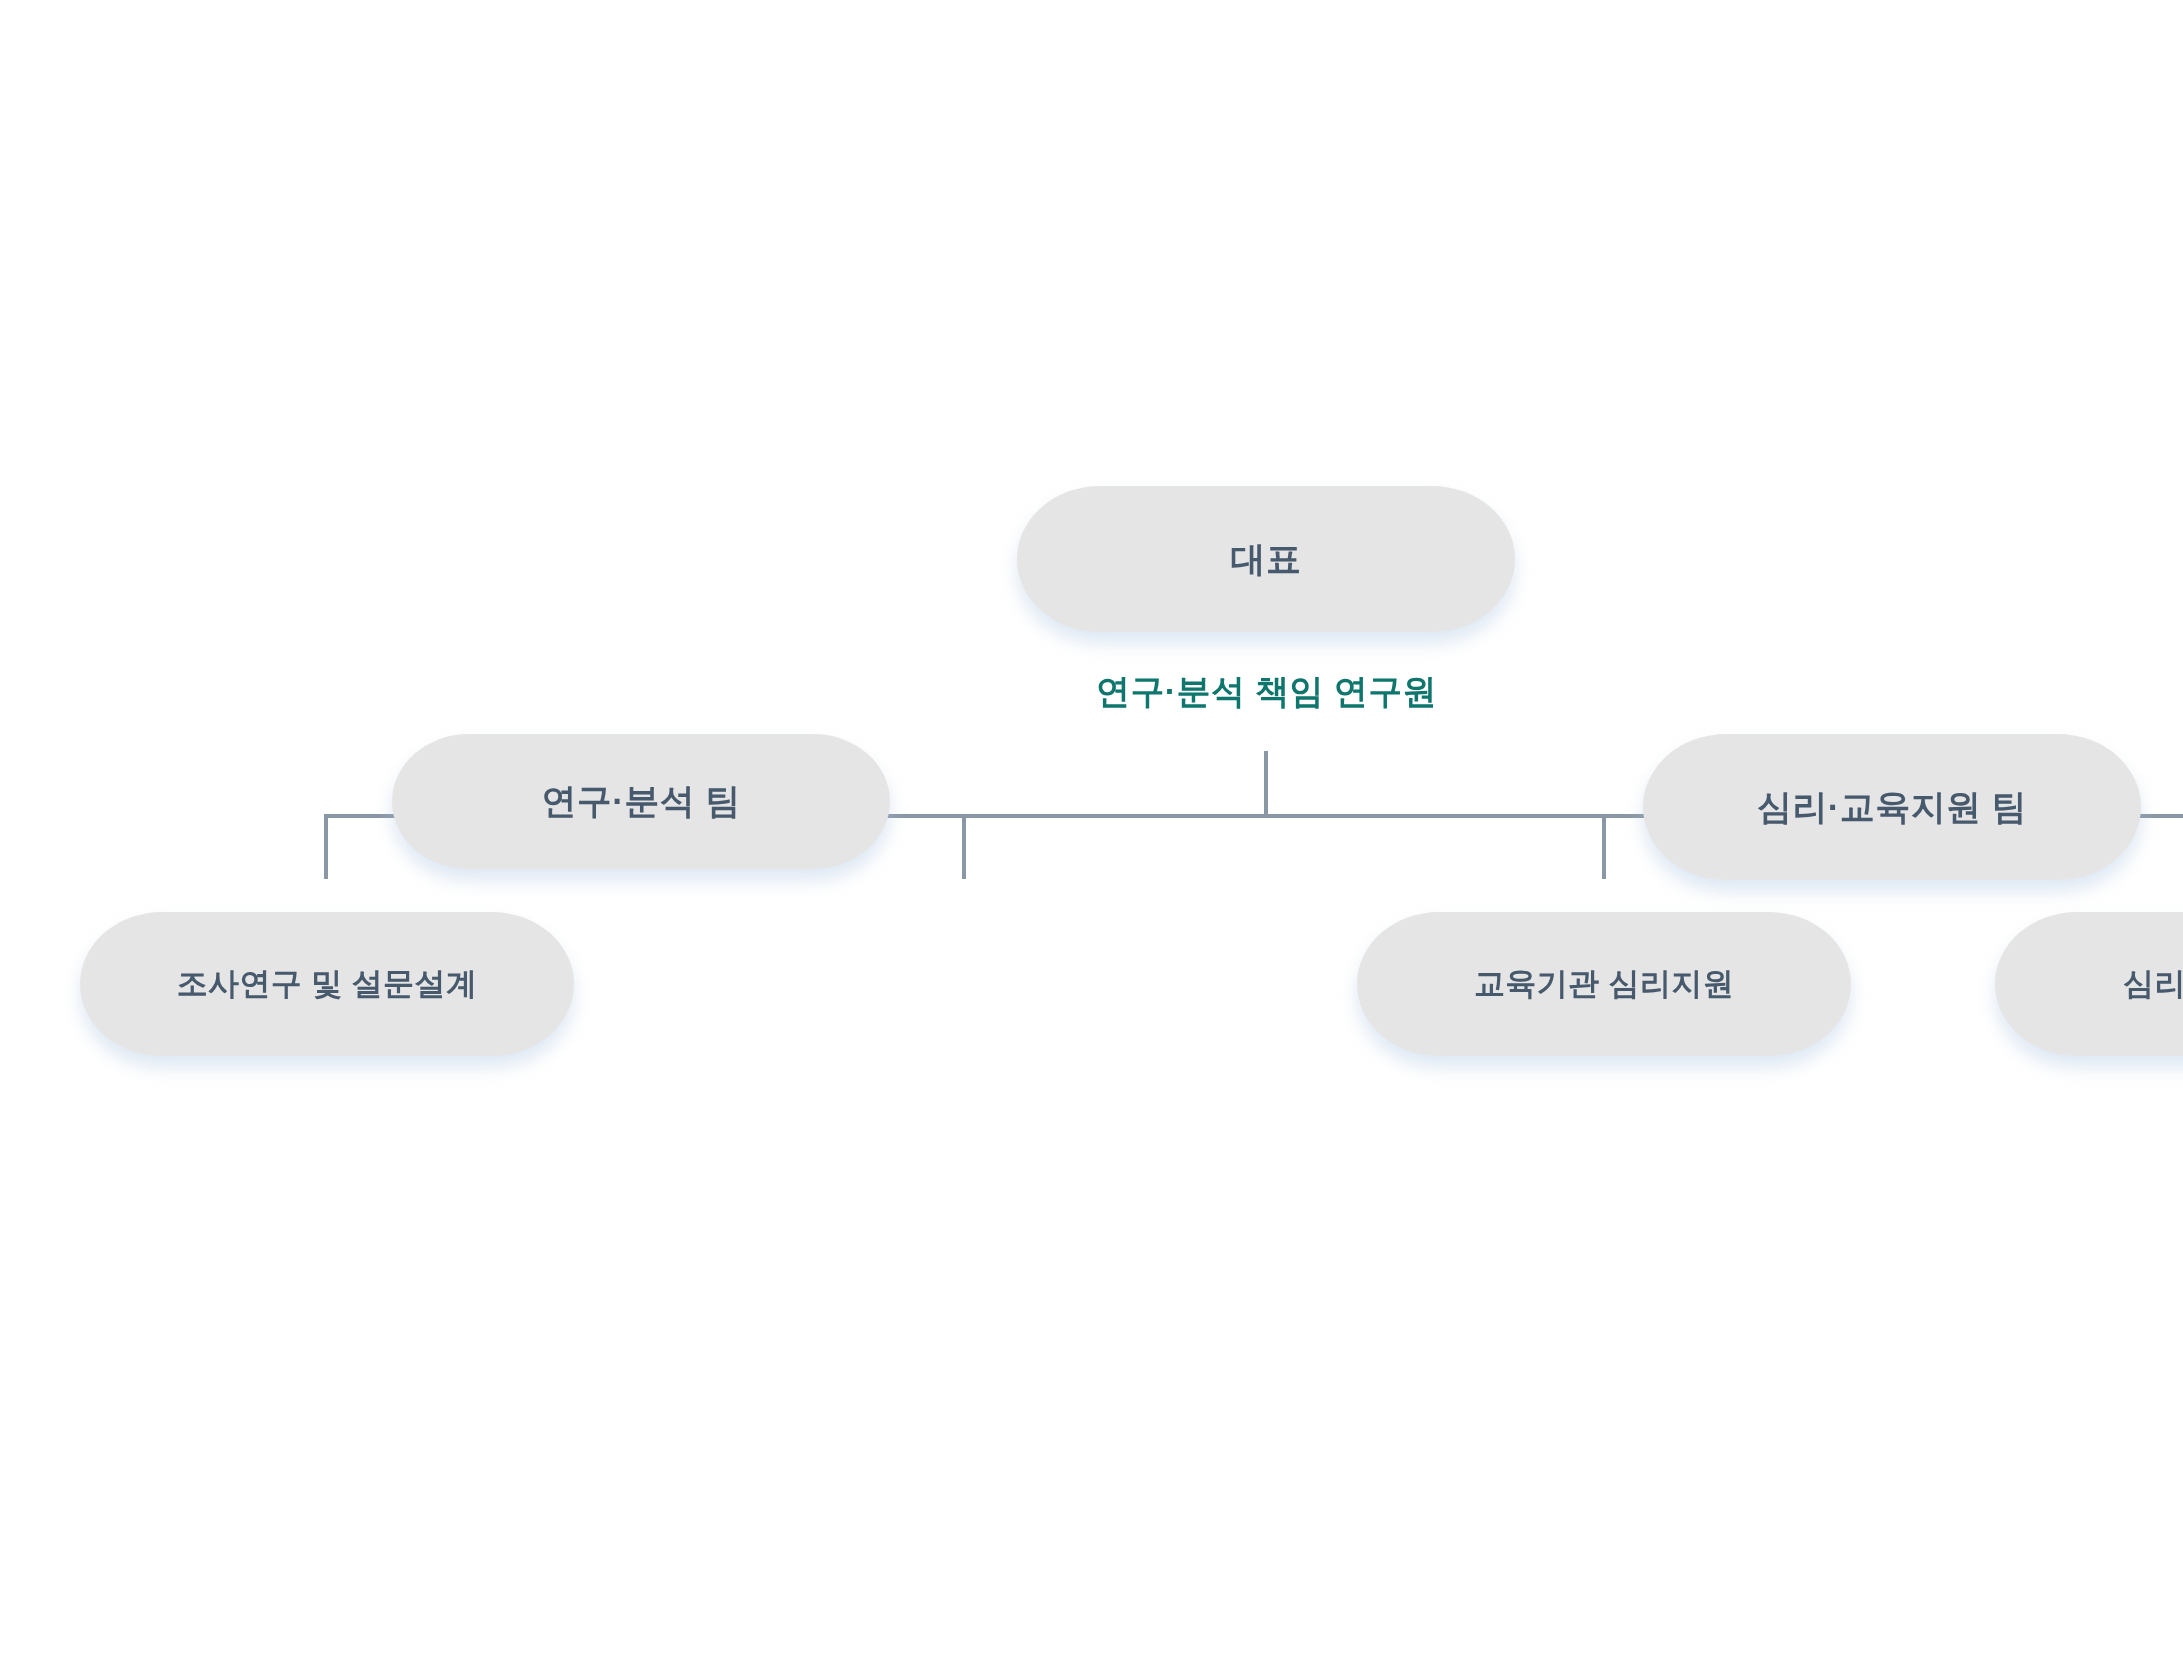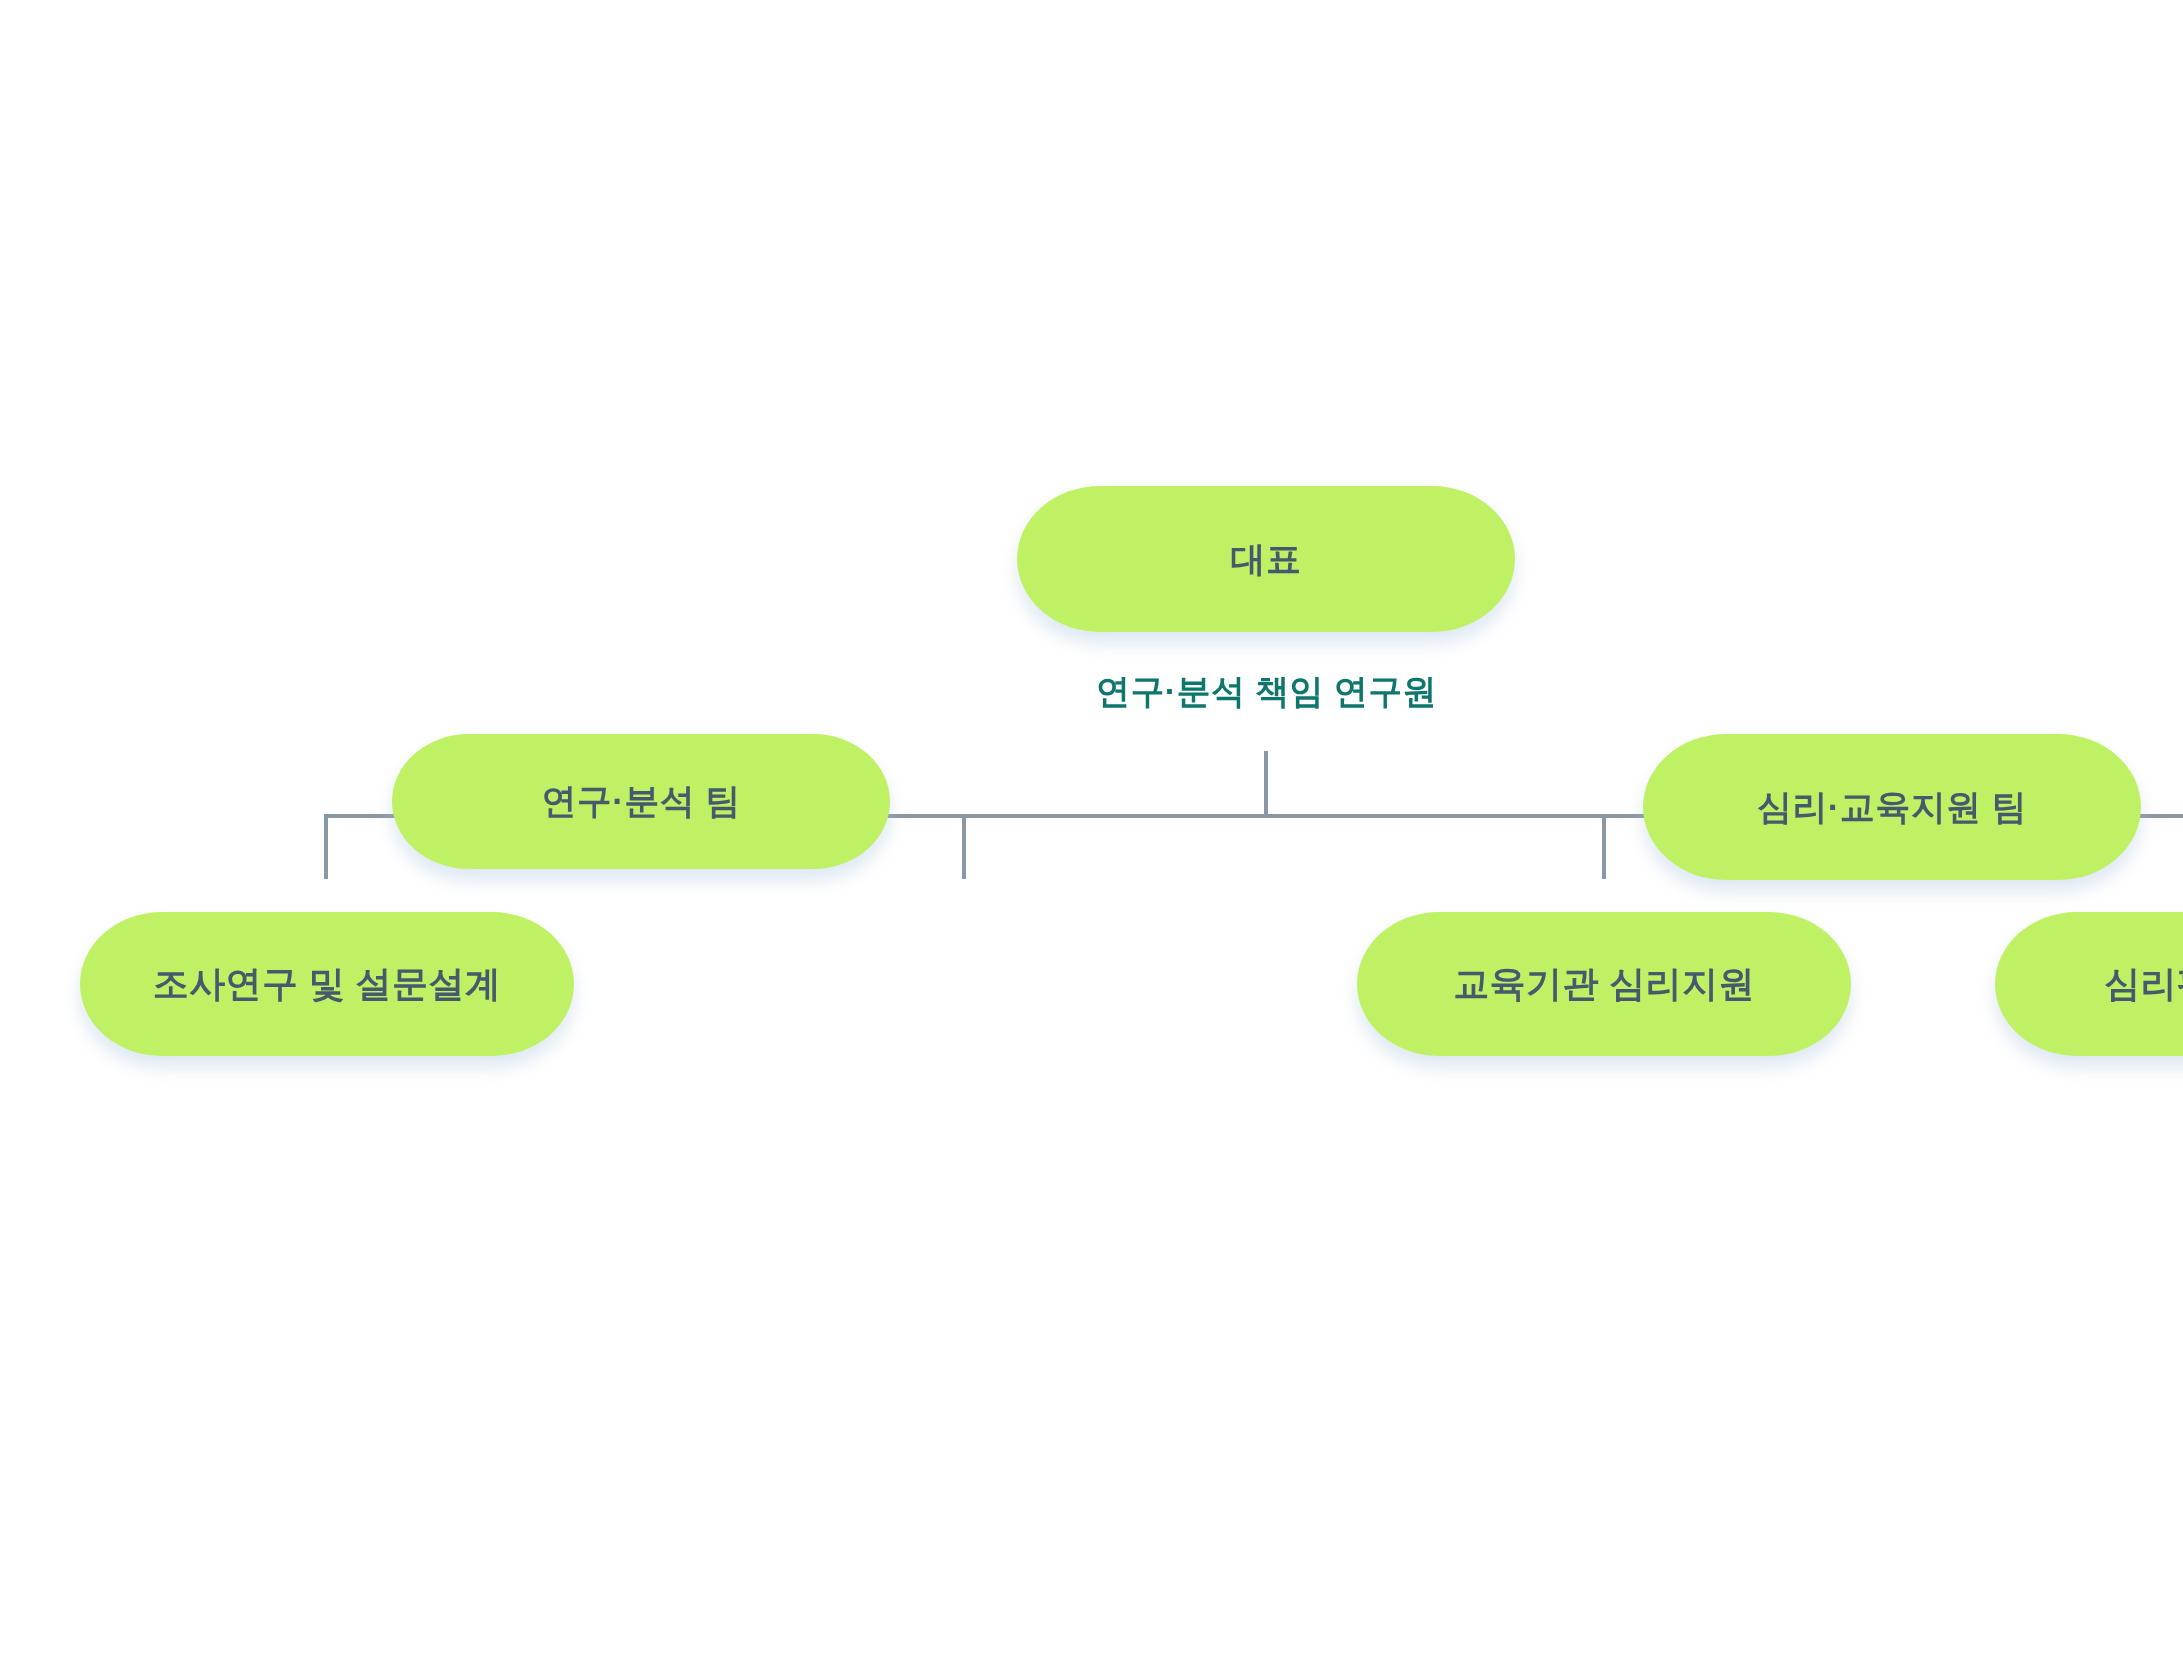--- a/index.html
+++ b/index.html
@@ -16,21 +16,21 @@
   }
   .stage {
     position: absolute;
     left: 0; top: 0;
     width: 2515px;
     height: 1677px;
     background: #ffffff;
   }
   .node {
     position: absolute;
-    background: #bef264;
+    background: #e5e5e5;
     border-radius: 83px / 73px;
     display: flex;
     align-items: center;
     justify-content: center;
     text-align: center;
     color: #47596C;
     font-weight: bold;
     box-shadow: 0 11.4px 18.3px rgba(168, 195, 223, 0.38);
     z-index: 2;
     letter-spacing: 0.4px;
@@ -47,21 +47,21 @@
   }
   .node-team-right {
     left: 1643px; top: 734px;
     width: 498px; height: 146px;
     font-size: 35px;
     align-items: center;
   }
   .node-unit {
     top: 912px;
     width: 494px; height: 144px;
-    font-size: 36px;
+    font-size: 31px;
   }
   .node-unit-1 { left: 80px; }
   .node-unit-2 { left: 717px; }
   .node-unit-3 { left: 1357px; }
   .node-unit-4 { left: 1995px; }
 
   .caption {
     position: absolute;
     left: 917px; top: 669px;
     width: 699px; height: 44px;

